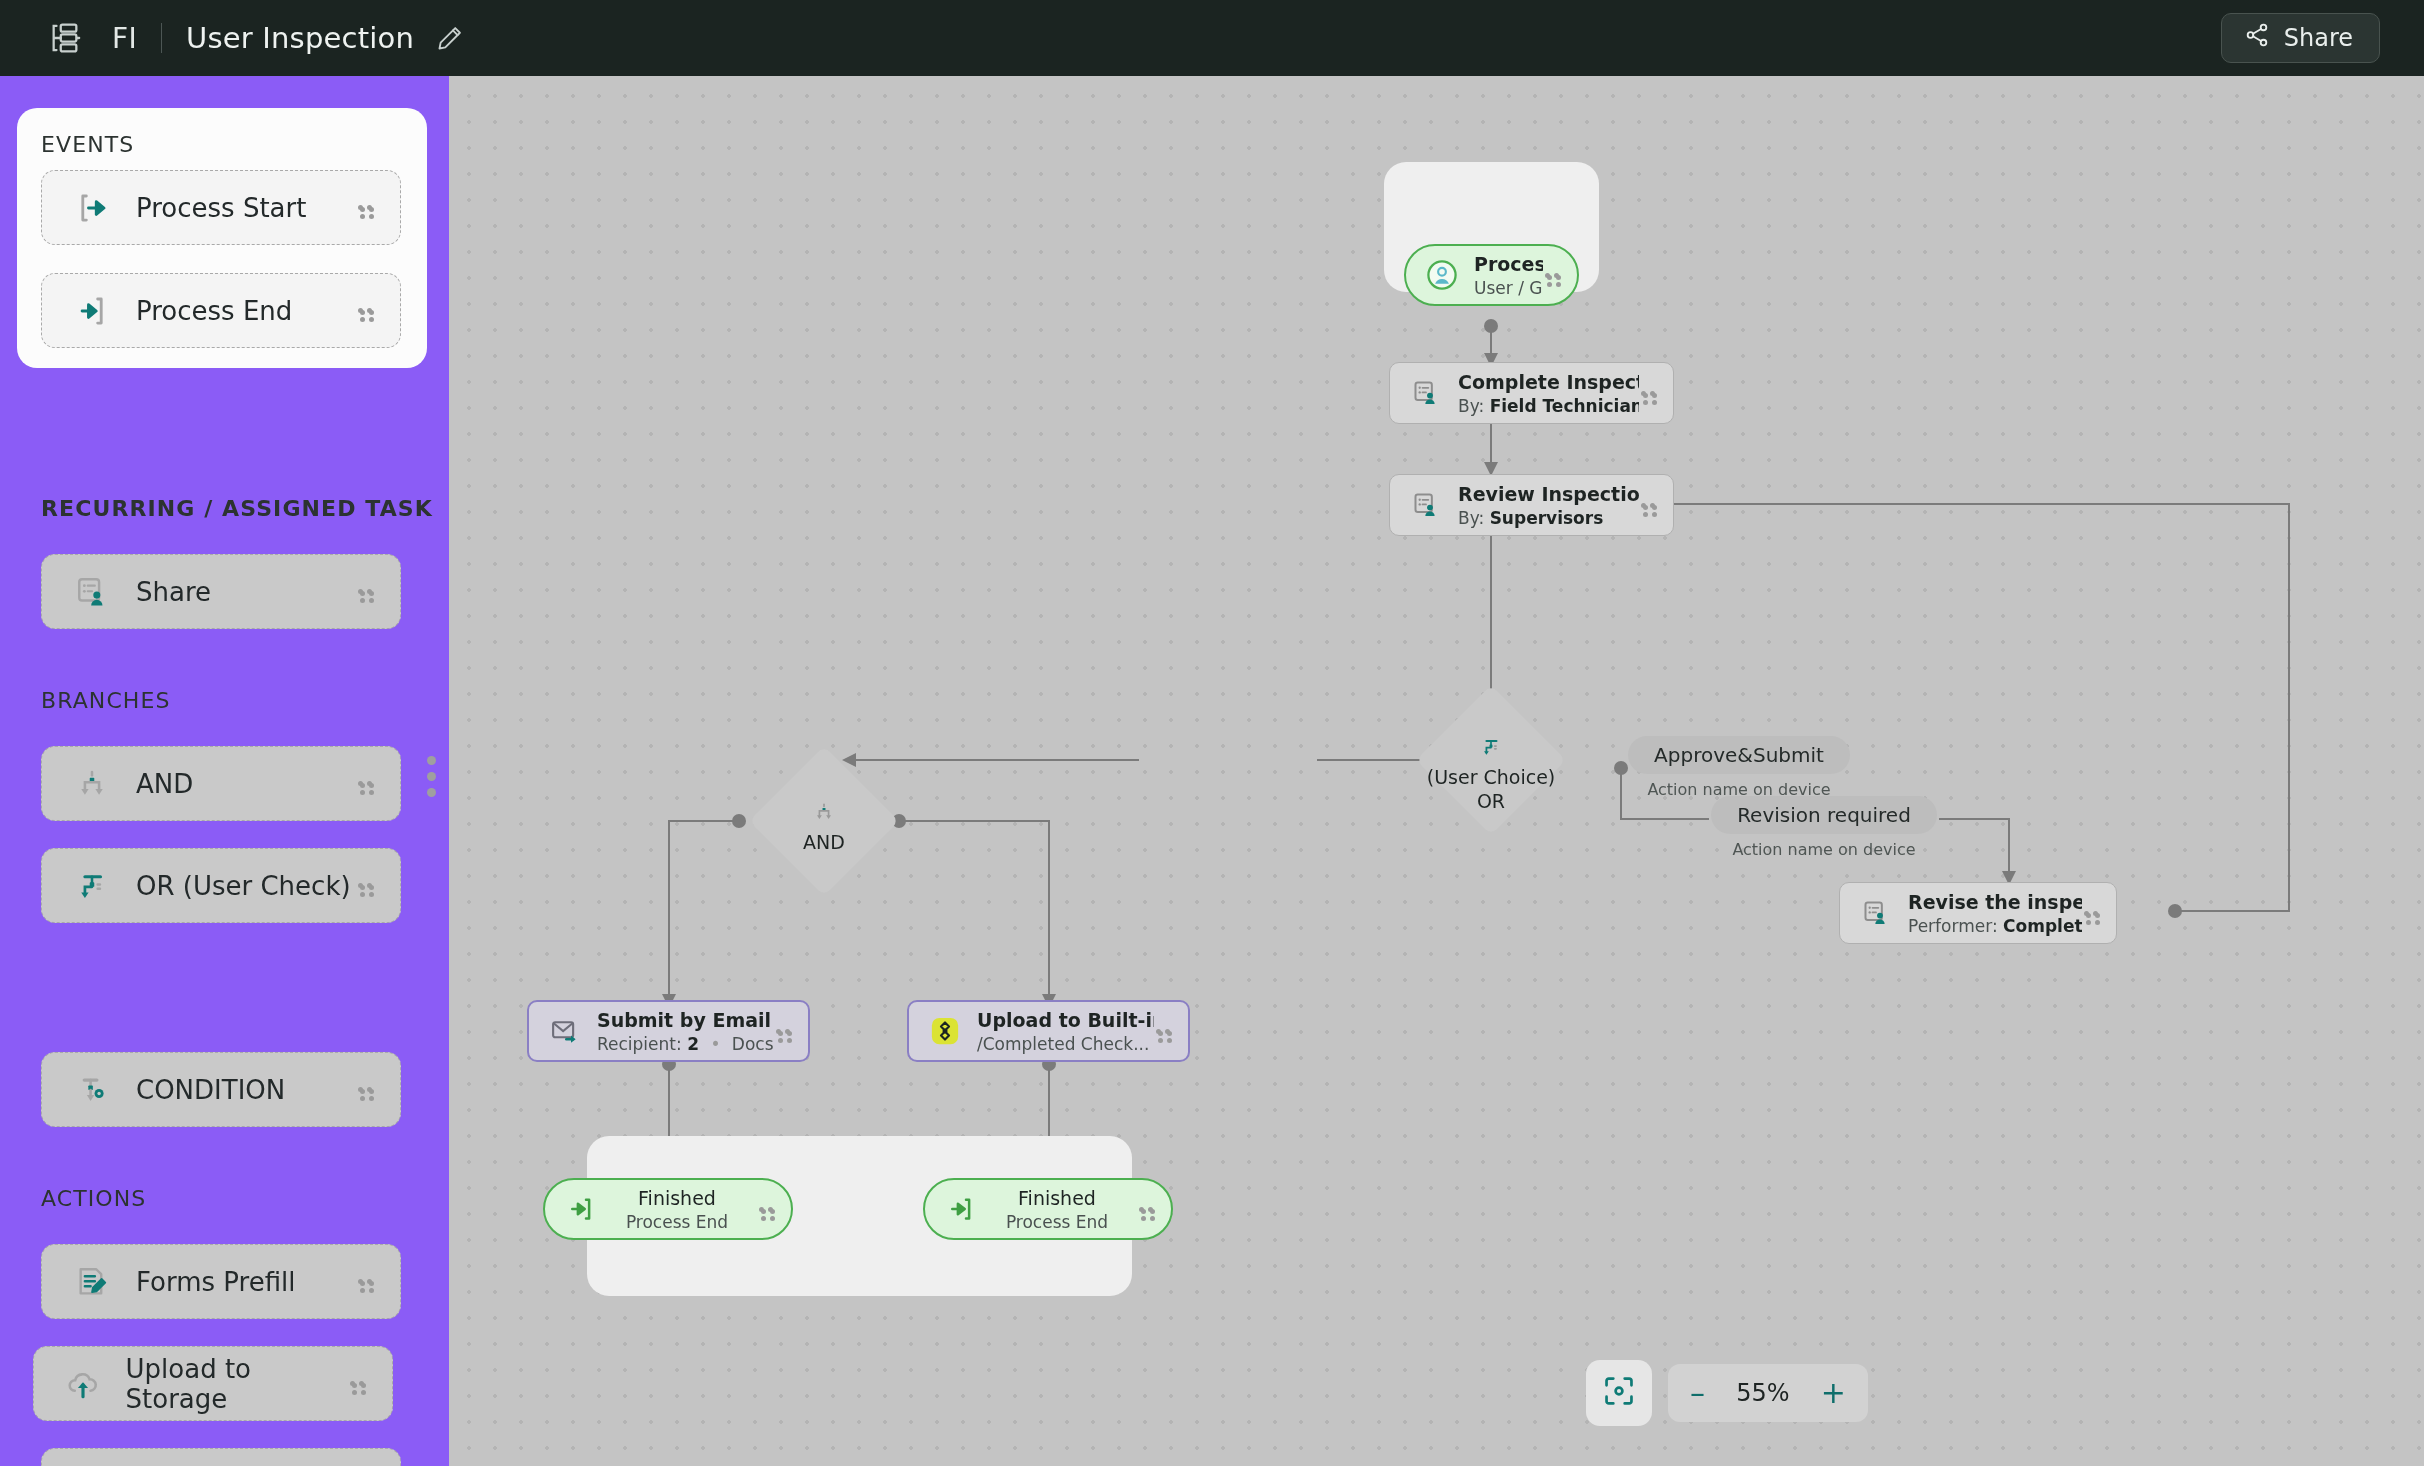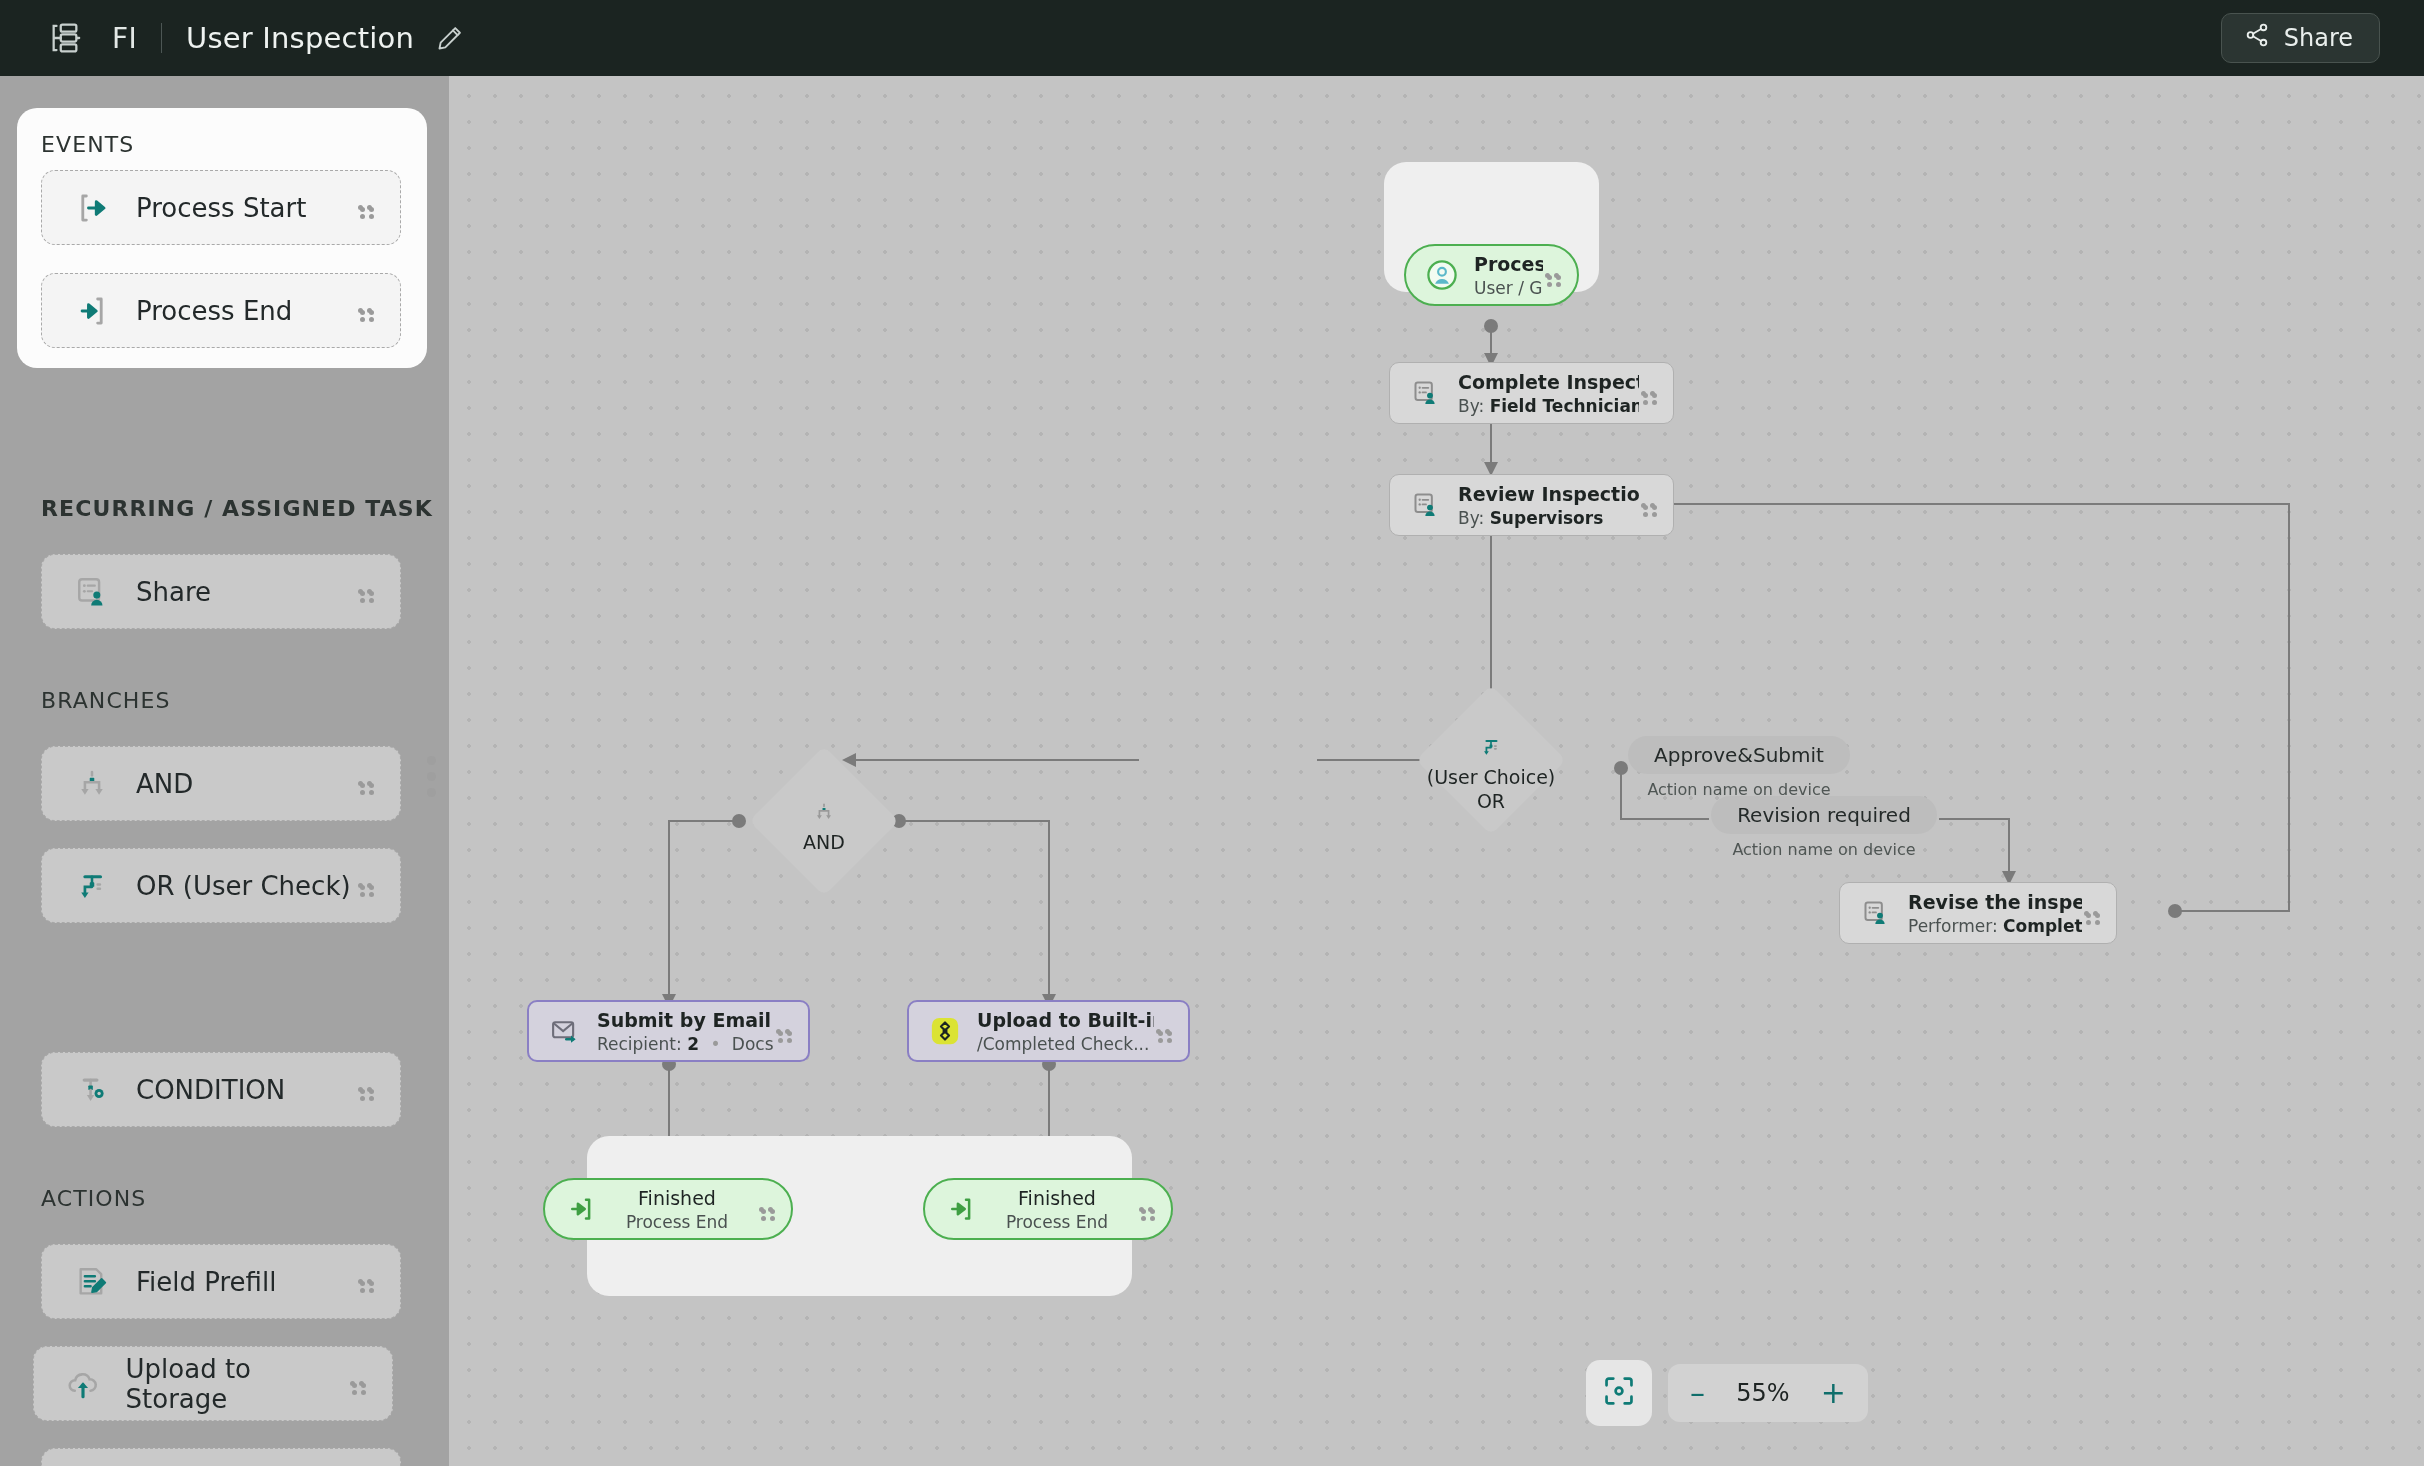--- a/index.html
+++ b/index.html
@@ -48,21 +48,21 @@
     background-image: radial-gradient(#b4b4b4 1.6px, transparent 1.6px);
     background-size: 26px 26px;
     background-position: 7px 7px;
     overflow: hidden;
   }
 
   
   #sidebar {
     position: absolute; left: 0; top: 76px;
     width: 449px; height: 1390px;
-    background: #a3a3a3;
+    background: #8b5cf6;
     overflow: hidden;
     z-index: 30;
   }
   #events-card {
     position: absolute; left: 17px; top: 32px;
     width: 410px; height: 260px;
     background: #fcfcfc; border-radius: 20px;
   }
   .sec-head {
     font-size: 22px; color: #2c3331;
@@ -379,21 +379,21 @@
   <div class="sec-head" style="position:absolute;left:41px;top:1110px;">ACTIONS</div>
 
   <div class="palette-item on-grey" style="position:absolute;left:41px;top:1168px;width:360px;">
     <span class="pi-icon">
       <svg width="34" height="34" viewBox="0 0 24 24" fill="none">
         <path d="M4 3h11l3.5 3.5V20H4z" stroke="#a6a6a6" stroke-width="1.7" stroke-linejoin="round"></path>
         <path d="M7 8h7M7 11.5h7M7 15h4" stroke="#0f7b76" stroke-width="1.8" stroke-linecap="round"></path>
         <path d="M18.8 9.8l2.6 2.6-6.2 6.2-3.2.6.6-3.2z" fill="#0f7b76" stroke="#0f7b76" stroke-width="1.2" stroke-linejoin="round"></path>
       </svg>
     </span>
-    <span class="pi-label">Field Prefill</span>
+    <span class="pi-label">Forms Prefill</span>
     <span class="grip">
       <span class="grip-col">
           <span></span>
           <span></span>
         </span>
       <span class="grip-col">
           <span></span>
           <span></span>
         </span>
     </span>

